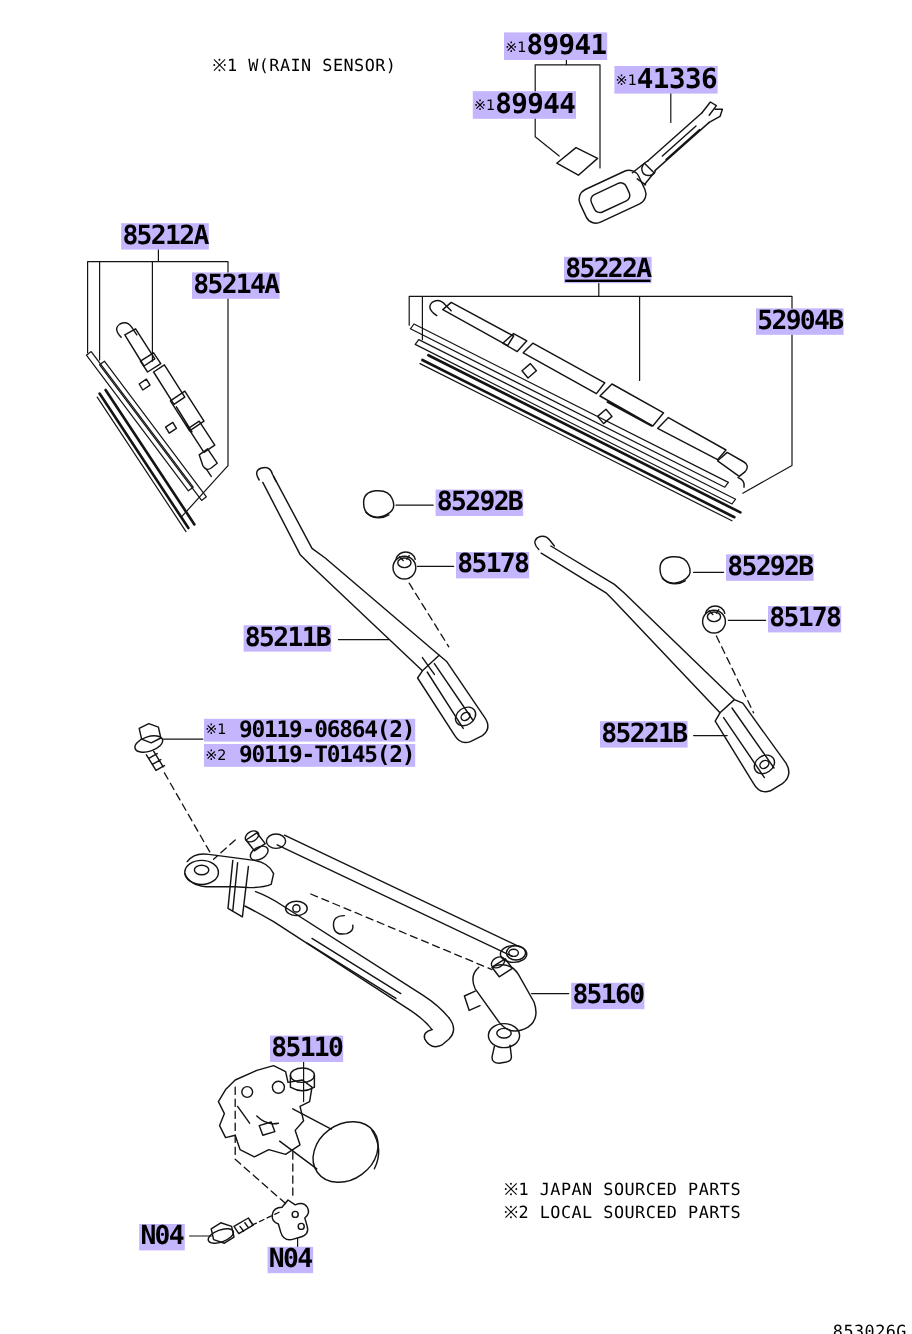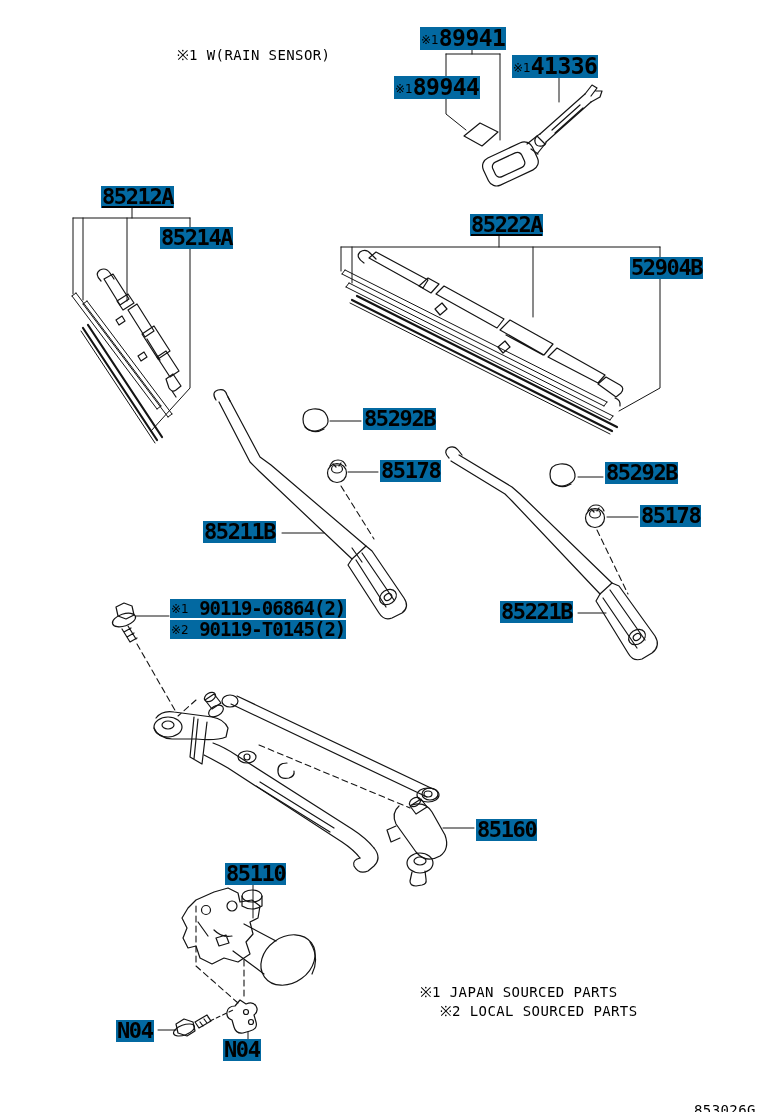--- a/index.html
+++ b/index.html
@@ -1,21 +1,21 @@
 <!DOCTYPE html>
 <html><head>
 <meta charset="utf-8">
 <style>
   html,body{margin:0;padding:0;background:#ffffff;}
   #stage{position:relative;width:760px;height:1112px;background:#fff;overflow:hidden;
          font-family:"DejaVu Sans Mono",monospace;color:#000;}
   #art{position:absolute;left:0;top:0;}
   .lbl{position:absolute;font-family:"DejaVu Sans Mono",monospace;font-weight:bold;
        font-size:22px;letter-spacing:-1.4px;line-height:1;white-space:nowrap;
-       background:#0369a1;padding:0 1px;}
+       background:#c4b5fd;padding:0 1px;}
   .lbl .pre{font-family:"DejaVu Sans",sans-serif;font-weight:normal;font-size:12px;
        letter-spacing:0;vertical-align:2px;}
   .lbl-big{font-size:23px;letter-spacing:-0.5px;}
   .lbl-sm{font-size:19px;letter-spacing:-1px;}
   .note{position:absolute;font-family:"DejaVu Sans Mono",monospace;font-size:14px;
         letter-spacing:0.4px;line-height:1.15;white-space:nowrap;}
   .note-sm{font-size:13px;letter-spacing:0.2px;}
 </style>
 </head>
 <body>
@@ -202,21 +202,21 @@
 
   <div class="note" style="left:177px;top:47px;">※1 W(RAIN SENSOR)</div>
 
   <div class="lbl lbl-big" style="left:420px;top:27px;">
     <span class="pre">※1</span><span>89941</span></div>
   <div class="lbl lbl-big" style="left:512px;top:55px;">
     <span class="pre">※1</span><span>41336</span></div>
   <div class="lbl lbl-big" style="left:394px;top:76px;">
     <span class="pre">※1</span><span>89944</span></div>
 
-  <div class="lbl" style="left:101px;top:186px;text-decoration:underline;">85212A</div>
+  <div class="lbl" style="left:101px;top:186px;">85212A</div>
   <div class="lbl" style="left:160px;top:227px;">85214A</div>
   <div class="lbl" style="left:470px;top:214px;text-decoration:underline;">85222A</div>
   <div class="lbl" style="left:630px;top:257px;">52904B</div>
 
   <div class="lbl" style="left:363px;top:408px;">85292B</div>
   <div class="lbl" style="left:380px;top:460px;">85178</div>
   <div class="lbl" style="left:605px;top:462px;">85292B</div>
   <div class="lbl" style="left:640px;top:505px;">85178</div>
 
   <div class="lbl" style="left:203px;top:521px;">85211B</div>
@@ -227,16 +227,16 @@
   <div class="lbl lbl-sm" style="left:170px;top:620px;">
     <span class="pre">※2</span> <span>90119-T0145(2)</span></div>
 
   <div class="lbl" style="left:476px;top:819px;">85160</div>
   <div class="lbl" style="left:225px;top:863px;">85110</div>
 
   <div class="lbl" style="left:116px;top:1020px;">N04</div>
   <div class="lbl" style="left:223px;top:1039px;">N04</div>
 
   <div class="note" style="left:420px;top:984px;">※1 JAPAN SOURCED PARTS</div>
-  <div class="note" style="left:420px;top:1003px;margin-left:20px;">※2 LOCAL SOURCED PARTS</div>
+  <div class="note" style="left:420px;top:1003px;">※2 LOCAL SOURCED PARTS</div>
   <div class="note" style="left:694px;top:1102px;">853026G</div>
 
 </div>
 
 </body></html>

